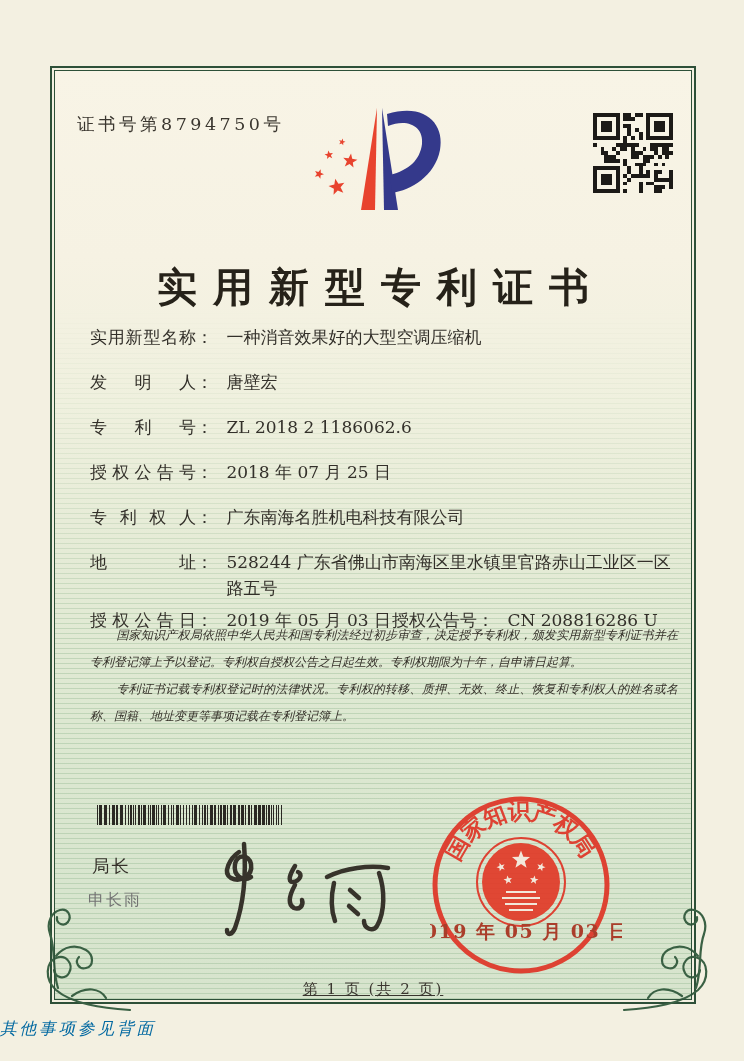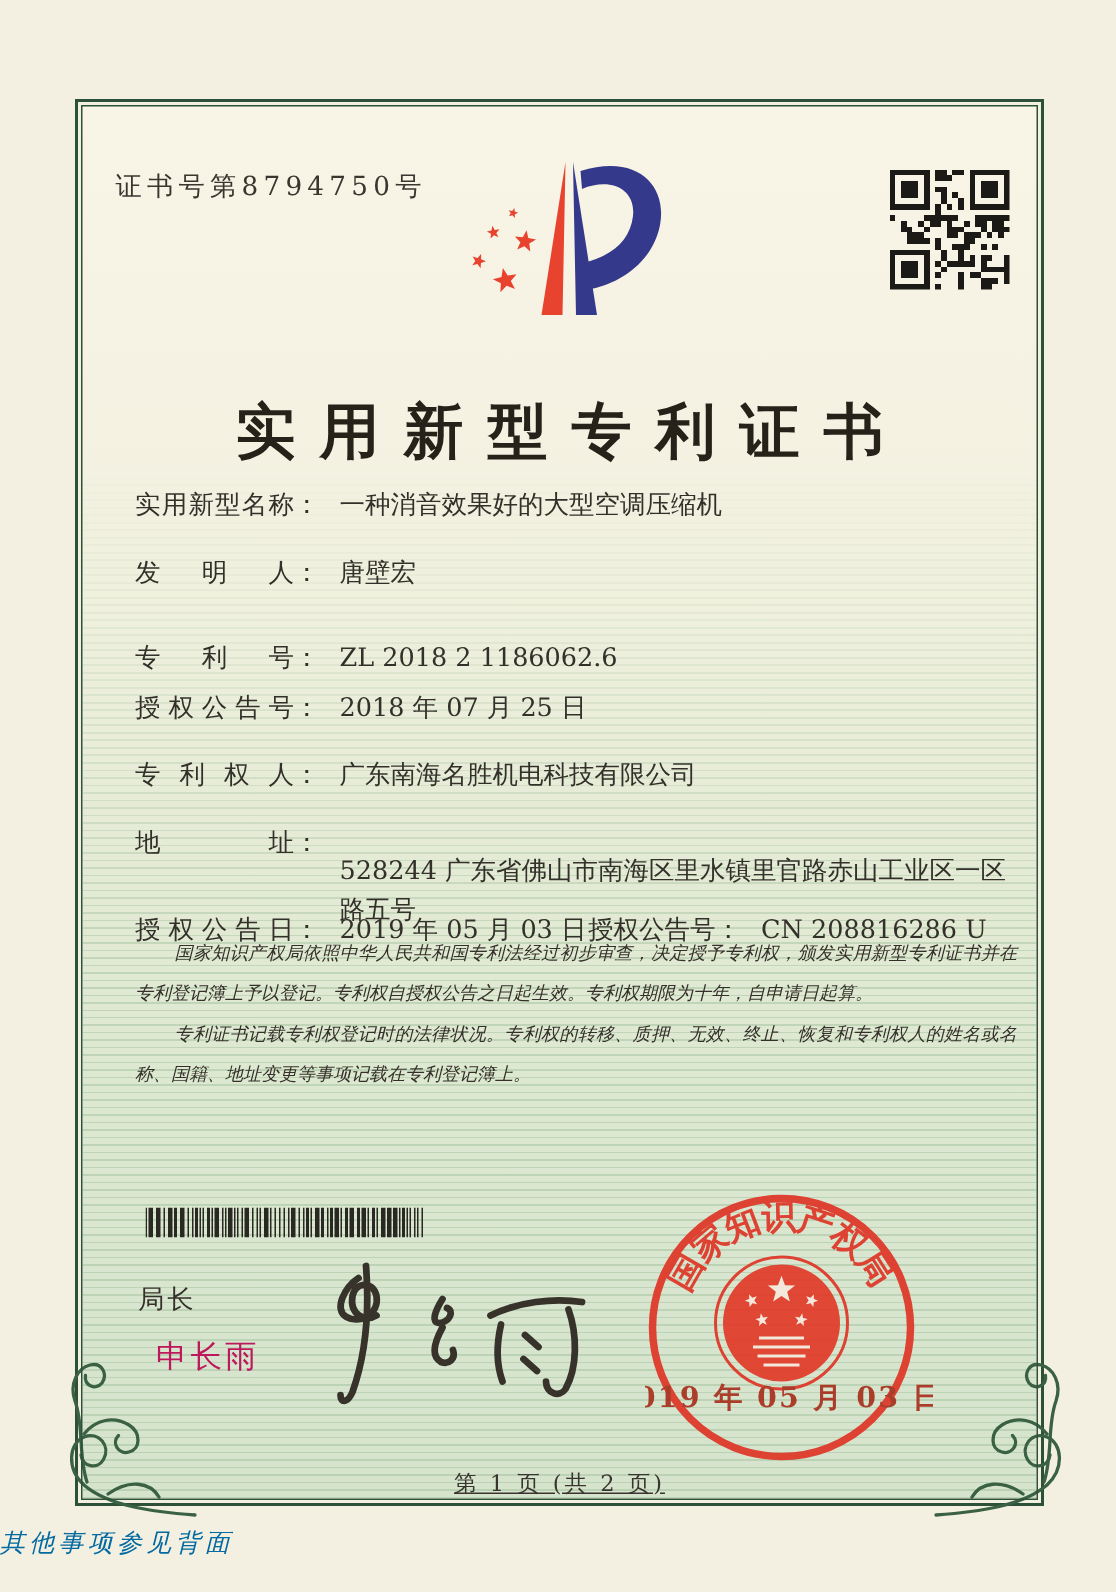--- a/index.html
+++ b/index.html
@@ -32,31 +32,31 @@
   .title{
     position:absolute;left:0;top:160px;width:100%;text-align:center;
     font-size:40px;font-weight:600;letter-spacing:16px;text-indent:16px;color:#262219;margin-top:32px;
   }
   
   .fields{position:absolute;left:38px;top:256px;width:596px;font-size:17px;line-height:26px;color:#33302a;}
   .frow{position:absolute;left:0;white-space:nowrap;}
   .flabel{display:inline-block;width:106px;text-align:justify;text-align-last:justify;vertical-align:top;}
   .fcolon{display:inline-block;vertical-align:top;}
   .fvalue{display:inline-block;margin-left:8px;vertical-align:top;}
-  .fvalue.wrap{white-space:normal;max-width:452px;margin-top:19px;}
+  .fvalue.wrap{white-space:normal;max-width:452px;}
   .pair2{position:absolute;left:302px;top:0;}
   .pair2 .flabel{width:auto;}
   
   .paras{position:absolute;left:38px;top:554px;width:588px;font-size:12px;line-height:27px;
     text-align:justify;font-style:italic;color:#343029;}
   .paras p{margin:0;text-indent:2.2em;}
   
   .barcode{position:absolute;left:45px;top:737px;}
   .sig-title{position:absolute;left:40px;top:786px;font-size:17.5px;letter-spacing:2px;color:#35312a;}
-  .sig-name{position:absolute;left:52px;top:822px;font-size:21px;letter-spacing:2px;color:#be185d;}
+  .sig-name{position:absolute;left:36px;top:822px;font-size:16px;letter-spacing:2px;color:#737373;}
   .signature{position:absolute;left:135px;top:764px;}
   .seal{position:absolute;left:378px;top:726px;opacity:.92;}
   .page-no{position:absolute;left:0;top:912px;width:100%;text-align:center;font-size:15px;letter-spacing:2px;color:#3a362f;text-decoration:underline;}
   .flourish{position:absolute;}
   .flourish.left{left:-10px;top:818px;}
   .flourish.right{left:570px;top:818px;transform:scaleX(-1);}
   .back-note{position:absolute;left:0;top:1018px;width:100%;text-align:left;
     font-size:16.5px;font-style:italic;letter-spacing:3px;color:#0369a1;}
   svg text{font-family:"DejaVu Serif","Liberation Serif",serif;}
 </style>
@@ -300,21 +300,21 @@
 
       <div class="fields">
         <div class="frow" style="top:0">
           <span class="flabel">实用新型名称</span><span class="fcolon">：</span>
           <span class="fvalue">一种消音效果好的大型空调压缩机</span>
         </div>
         <div class="frow" style="top:45px">
           <span class="flabel">发明人</span><span class="fcolon">：</span>
           <span class="fvalue">唐壁宏</span>
         </div>
-        <div class="frow" style="top:102px">
+        <div class="frow" style="top:90px">
           <span class="flabel">专利号</span><span class="fcolon">：</span>
           <span class="fvalue">ZL 2018 2 1186062.6</span>
         </div>
         <div class="frow" style="top:135px">
           <span class="flabel">授权公告号</span><span class="fcolon">：</span>
           <span class="fvalue">2018 年 07 月 25 日</span>
         </div>
         <div class="frow" style="top:180px">
           <span class="flabel">专利权人</span><span class="fcolon">：</span>
           <span class="fvalue">广东南海名胜机电科技有限公司</span>

